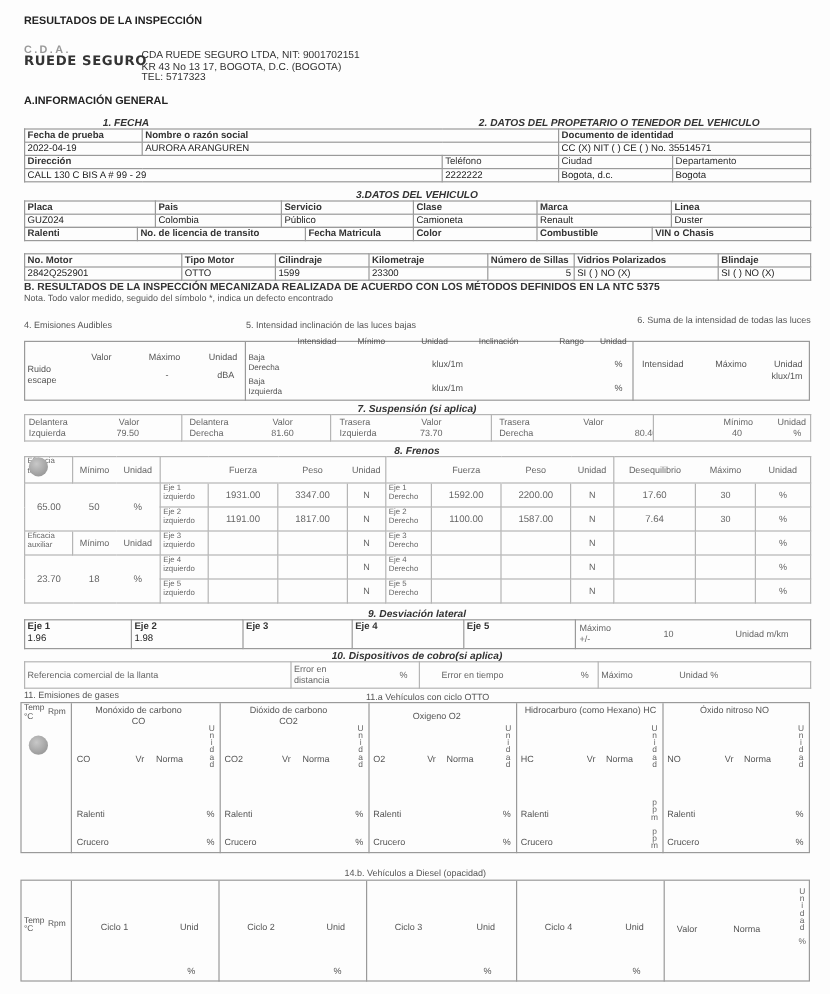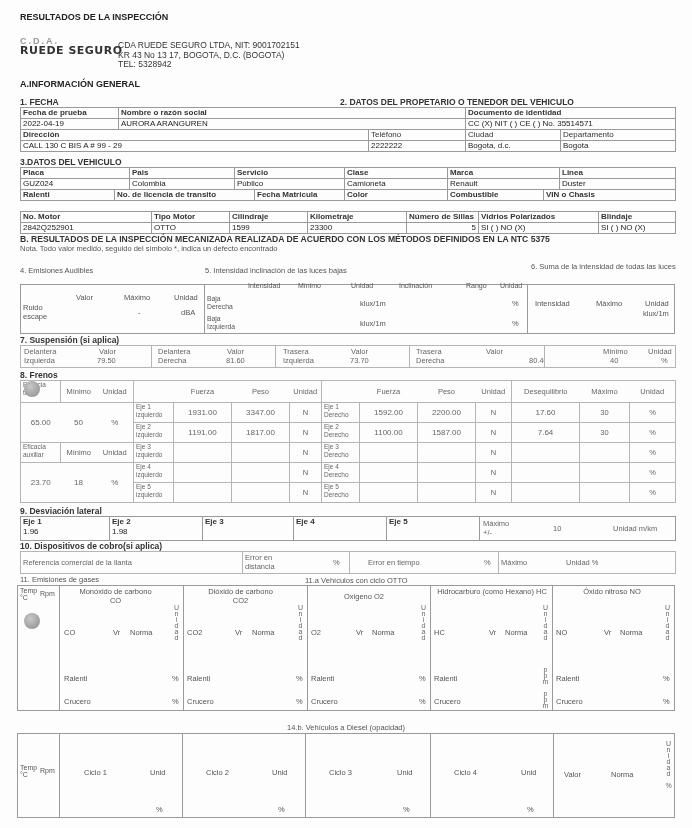--- a/index.html
+++ b/index.html
@@ -8,39 +8,39 @@
   .abs { position: absolute; }
   .title { font-size: 9px; font-weight: bold; color: #222; }
   .bold { font-weight: bold; }
   .thin { color: #555; font-size: 7.5px; }
   table { border-collapse: collapse; position: absolute; table-layout: fixed; }
   td { border: 1px solid #9a9a9a; vertical-align: top; padding: 0 2px; line-height: 10px; font-size: 8px; overflow: hidden; white-space: nowrap; }
   .c { text-align: center; }
   .r { text-align: right; }
   .lab { color: #333; }
   .val { color: #222; }
-  .secth { font-weight: bold; text-align: left; font-size: 8.5px; color: #333; }
+  .secth { font-weight: bold; text-align: center; font-size: 8.5px; color: #333; font-style: italic; }
   .light td { color: #666; font-size: 7.5px; border-color: #b5b5b5; }
   .vert { writing-mode: vertical-rl; text-orientation: upright; letter-spacing: -1px; font-size: 7px; color: #666; line-height: 7px; }
   .punch { position: absolute; width: 16px; height: 16px; border-radius: 50%; background: radial-gradient(circle at 40% 35%, #c8c8c8, #8a8a8a); }
   .logo-top { font-size: 9px; color: #999; letter-spacing: 2px; font-weight: bold; }
   .logo-main { font-size: 11px; font-weight: 900; color: #333; letter-spacing: 0.5px; font-family: "DejaVu Sans", sans-serif; }
 </style>
 </head>
 <body>
 
 <div class="abs title" style="left:20px;top:12px;">RESULTADOS DE LA INSPECCIÓN</div>
 <div class="abs" style="left:20px;top:36px;">
   <div class="logo-top">C.D.A.</div>
   <div class="logo-main" style="margin-top:-2px;">RUEDE SEGURO</div>
 </div>
 <div class="abs" style="left:118px;top:41px;font-size:8.5px;line-height:9.5px;color:#333;">
   <div>CDA RUEDE SEGURO LTDA, NIT: 9001702151</div>
   <div>KR 43 No 13 17, BOGOTA, D.C. (BOGOTA)</div>
-  <div>TEL: 5328942</div>
+  <div>TEL: 5717323</div>
 </div>
 <div class="abs title" style="left:20px;top:79px;">A.INFORMACIÓN GENERAL</div>
 
 <div class="abs secth" style="left:20px;width:170px;top:97px;">1. FECHA</div>
 <div class="abs secth" style="left:340px;width:352px;top:97px;">2. DATOS DEL PROPETARIO O TENEDOR DEL VEHICULO</div>
 
 <table style="left:20px;top:107px;width:655px;">
   <colgroup>
       <col style="width:98px">
       <col style="width:250px">

